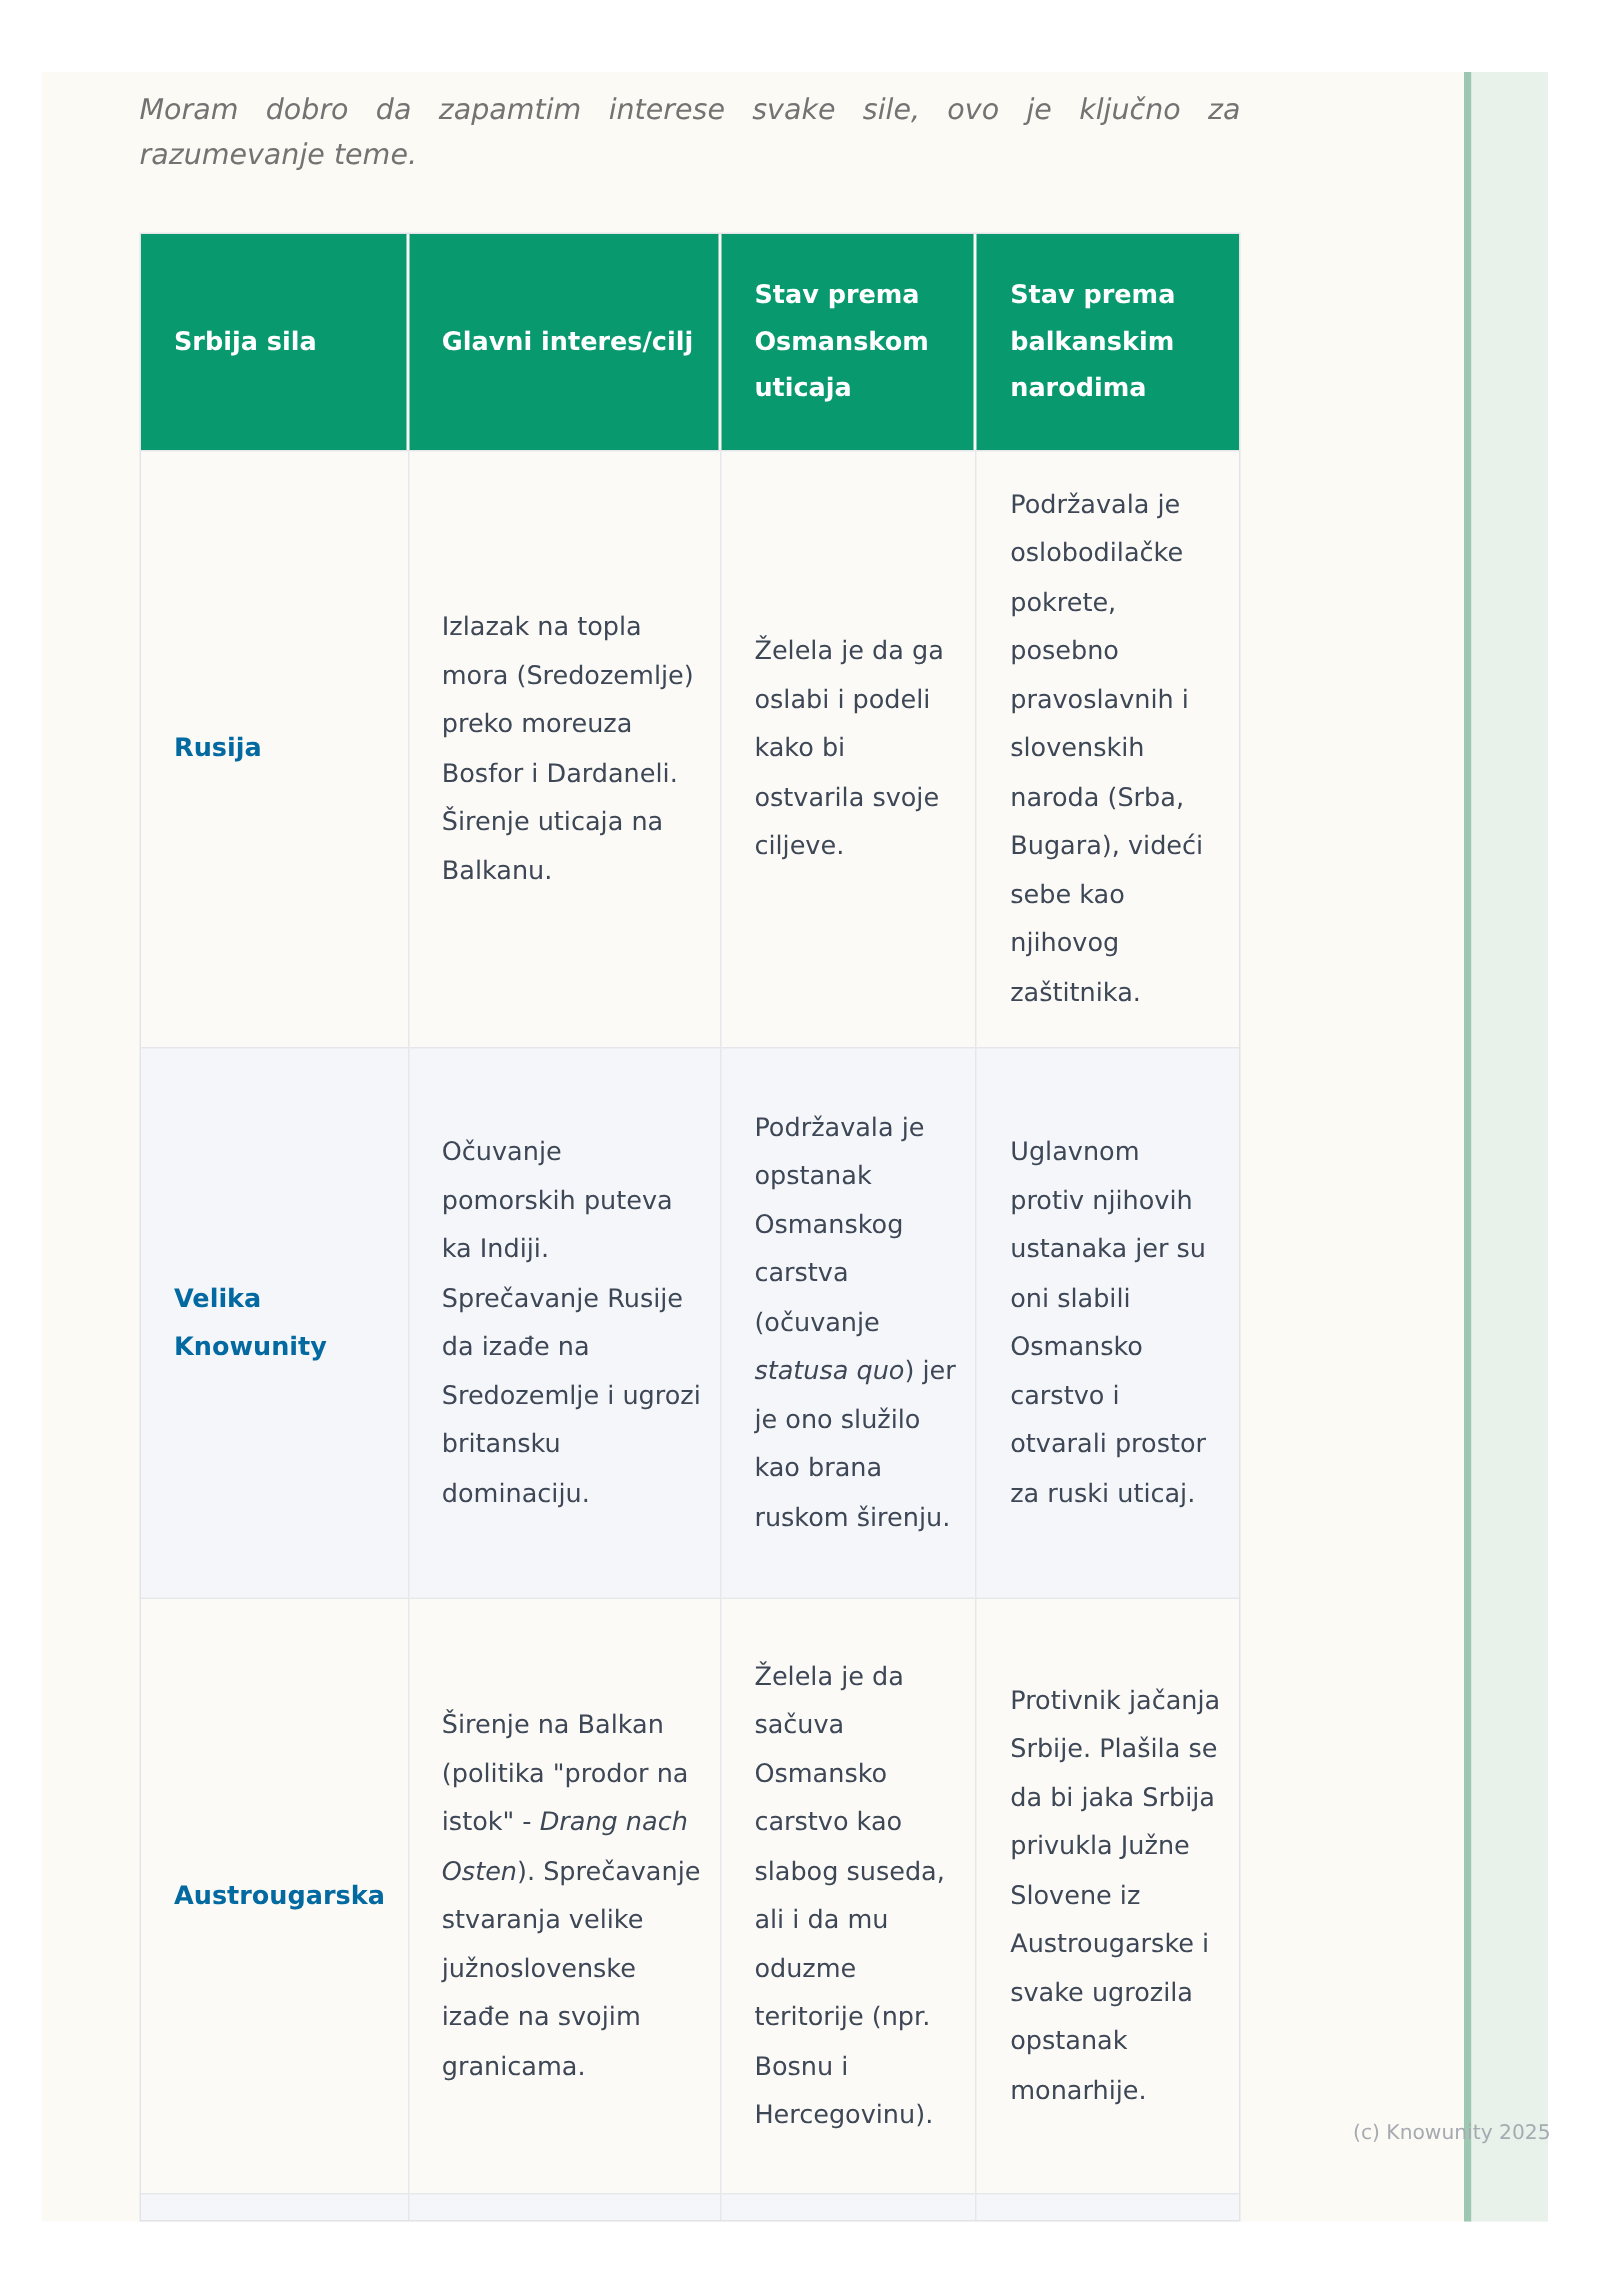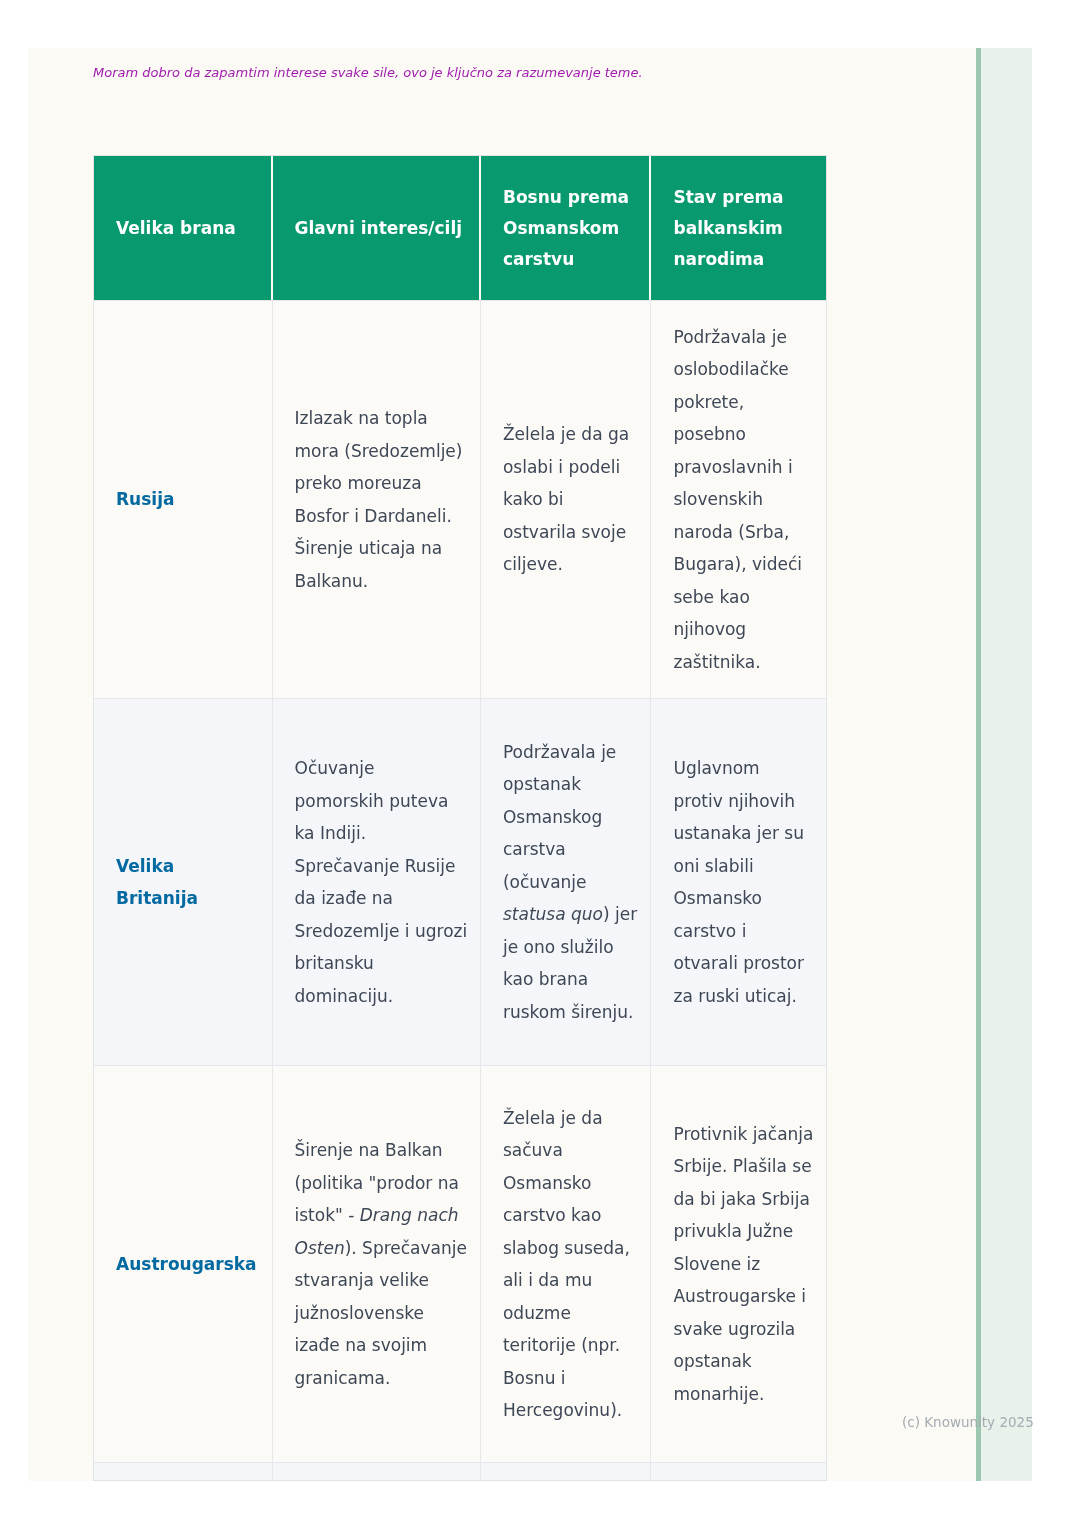--- a/index.html
+++ b/index.html
@@ -38,23 +38,23 @@
     width: 51px;
     height: 100%;
     background: #e8f1ea;
   }
   .intro {
     position: absolute;
     left: 65px;
     top: 10px;
     width: 734px;
     font-style: italic;
-    font-size: 13px;
+    font-size: 19px;
     line-height: 30px;
-    color: #a21caf;
+    color: #737373;
     text-align: justify;
   }
   .powers-table {
     position: absolute;
     left: 65px;
     top: 107px;
     width: 734px;
     height: 1326px;
     box-sizing: border-box;
     border: 1px solid #e2e4e7;
@@ -126,27 +126,27 @@
 
     <div class="side-stripe"></div>
     <div class="side-panel"></div>
 
     <div class="intro">Moram dobro da zapamtim interese svake sile, ovo je ključno za razumevanje teme.</div>
 
     <div class="powers-table">
 
       <div class="trow thead">
         <div class="cell c1">
-          <span>Velika brana</span>
+          <span>Srbija sila</span>
         </div>
         <div class="cell c2">
           <span>Glavni interes/cilj</span>
         </div>
         <div class="cell c3">
-          <span>Bosnu prema Osmanskom carstvu</span>
+          <span>Stav prema Osmanskom uticaja</span>
         </div>
         <div class="cell c4 last">
           <span>Stav prema balkanskim narodima</span>
         </div>
       </div>
 
       <div class="trow body-row row-1">
         <div class="cell c1">
           <span class="power-name">Rusija</span>
         </div>
@@ -156,21 +156,21 @@
         <div class="cell c3">
           <span class="rich"><span>Želela je da ga oslabi i podeli kako bi ostvarila svoje ciljeve.</span><span class="it"></span><span></span></span>
         </div>
         <div class="cell c4 last">
           <span>Podržavala je oslobodilačke pokrete, posebno pravoslavnih i slovenskih naroda (Srba, Bugara), videći sebe kao njihovog zaštitnika.</span>
         </div>
       </div>
 
       <div class="trow body-row row-2 alt">
         <div class="cell c1">
-          <span class="power-name">Velika Britanija</span>
+          <span class="power-name">Velika Knowunity</span>
         </div>
         <div class="cell c2">
           <span class="rich"><span>Očuvanje pomorskih puteva ka Indiji. Sprečavanje Rusije da izađe na Sredozemlje i ugrozi britansku dominaciju.</span><span class="it"></span><span></span></span>
         </div>
         <div class="cell c3">
           <span class="rich"><span>Podržavala je opstanak Osmanskog carstva (očuvanje </span><span class="it">statusa quo</span><span>) jer je ono služilo kao brana ruskom širenju.</span></span>
         </div>
         <div class="cell c4 last">
           <span>Uglavnom protiv njihovih ustanaka jer su oni slabili Osmansko carstvo i otvarali prostor za ruski uticaj.</span>
         </div>

